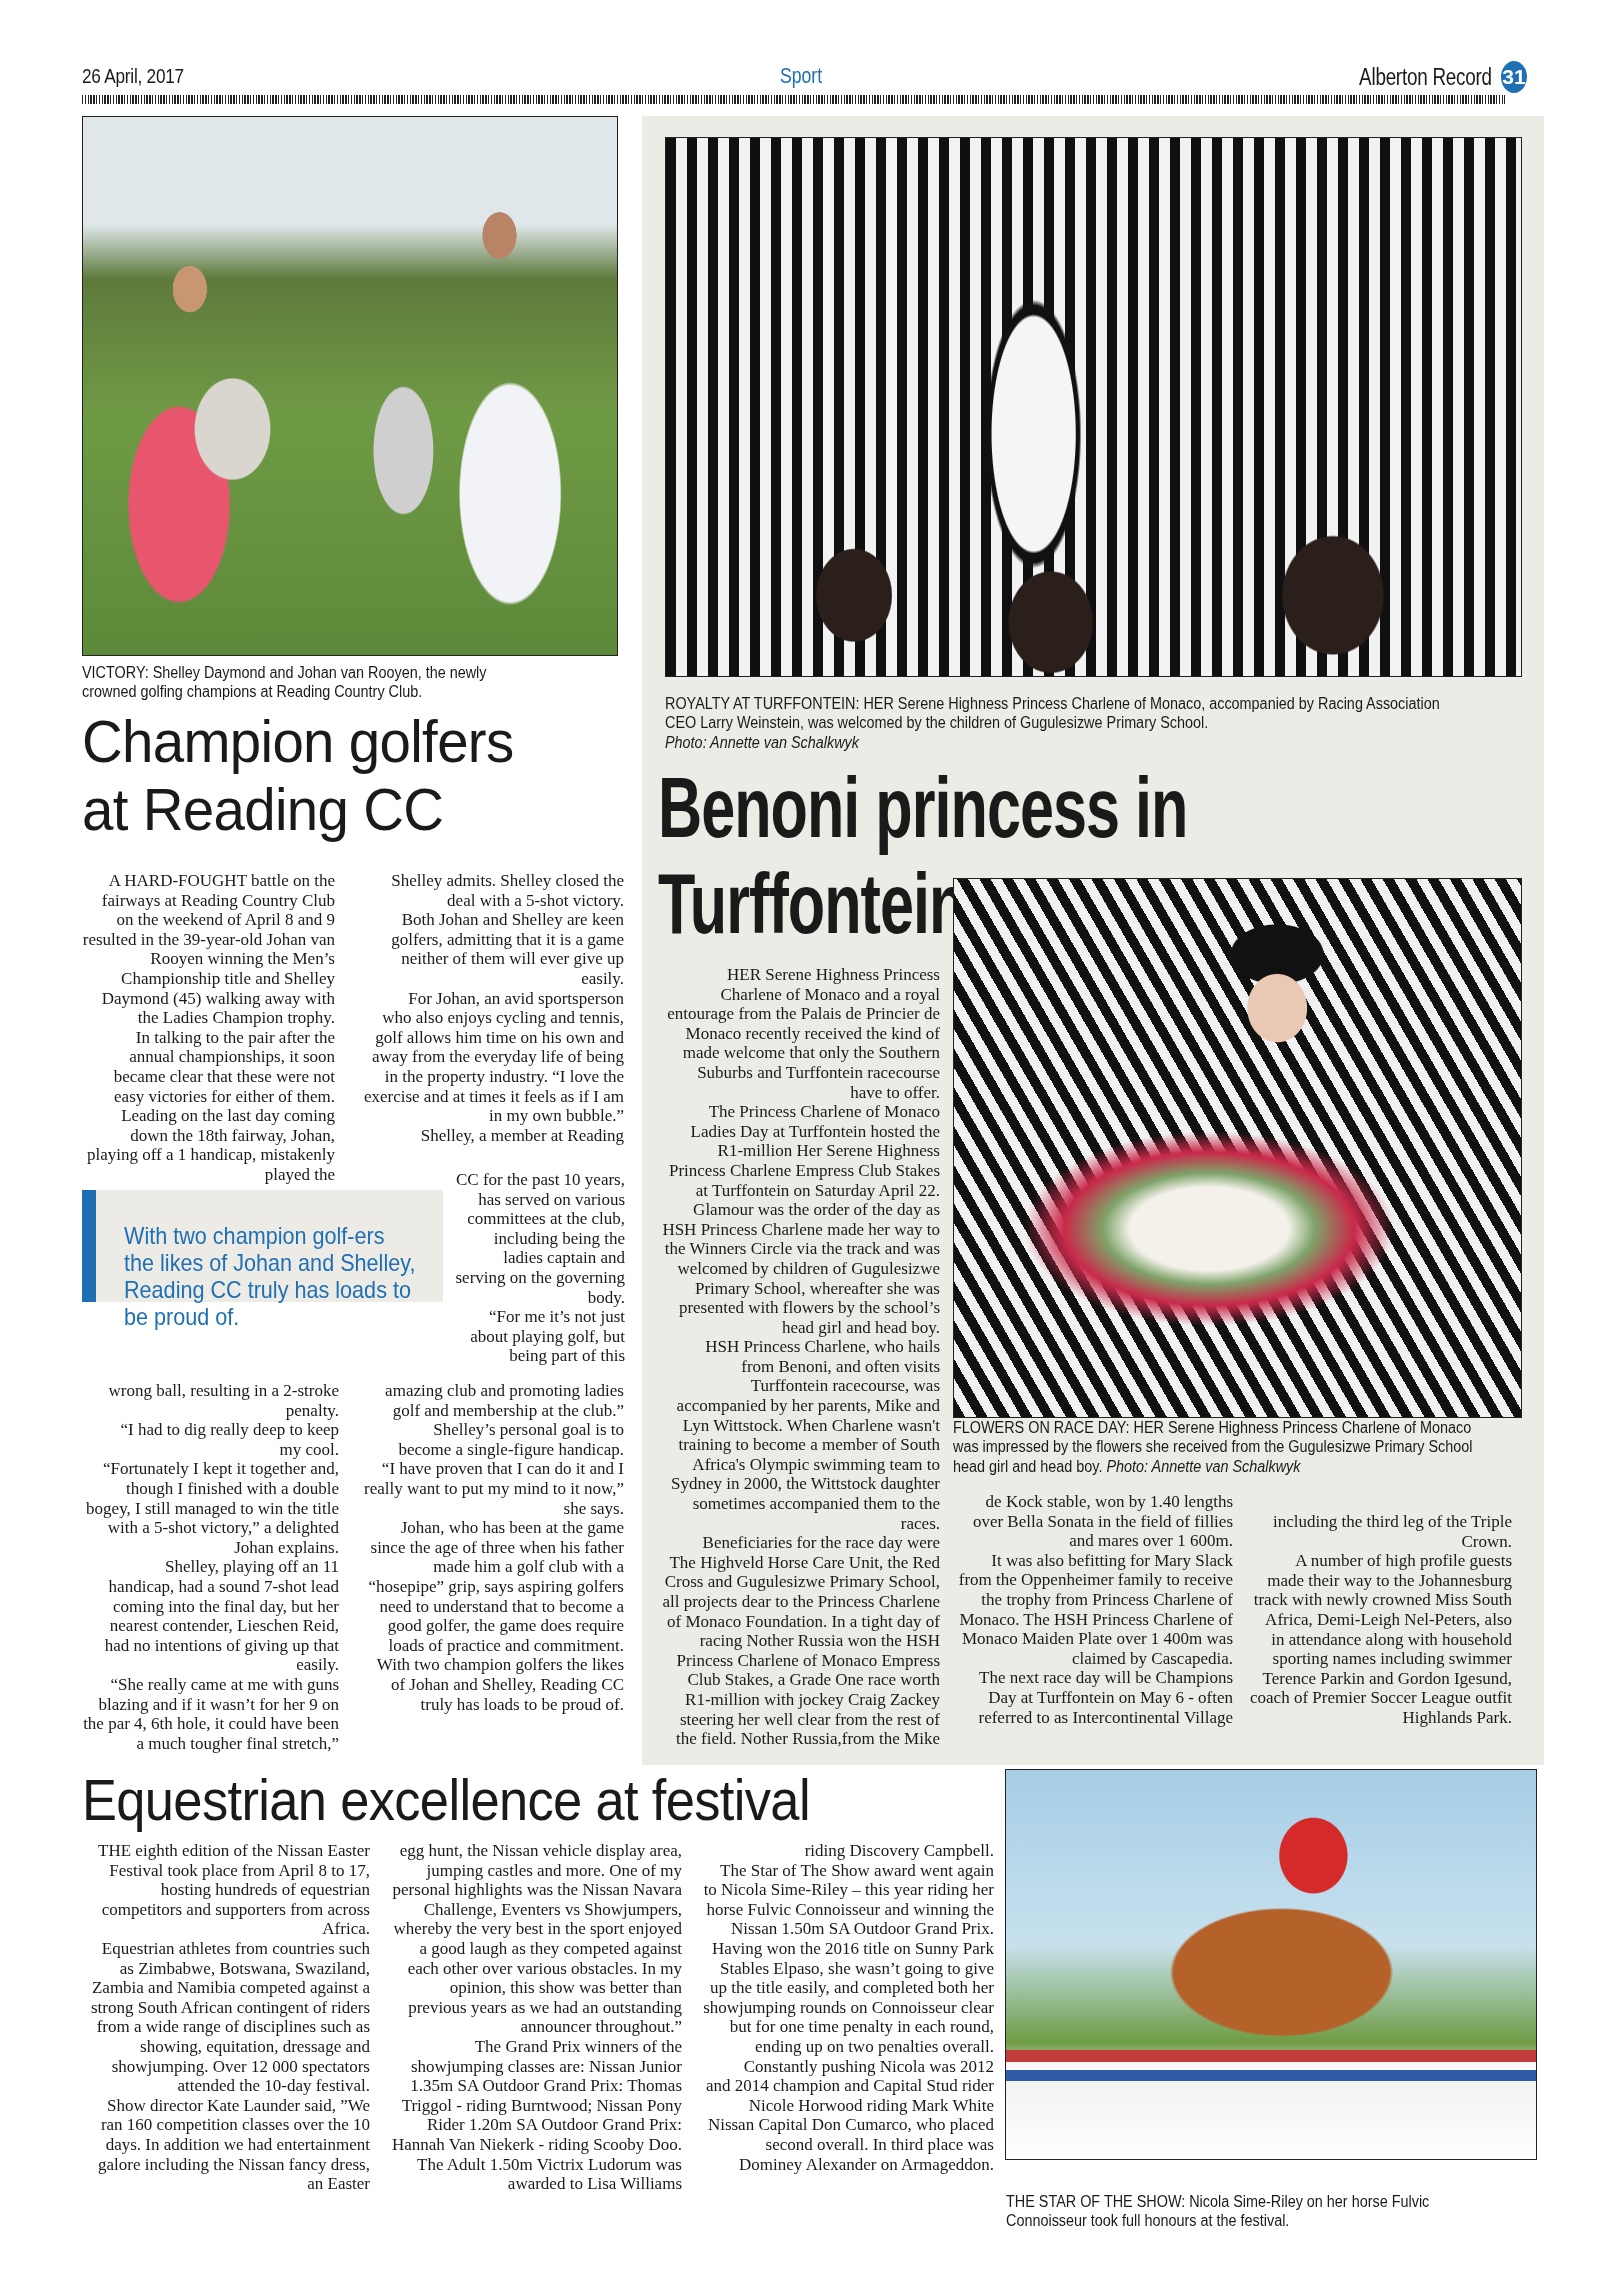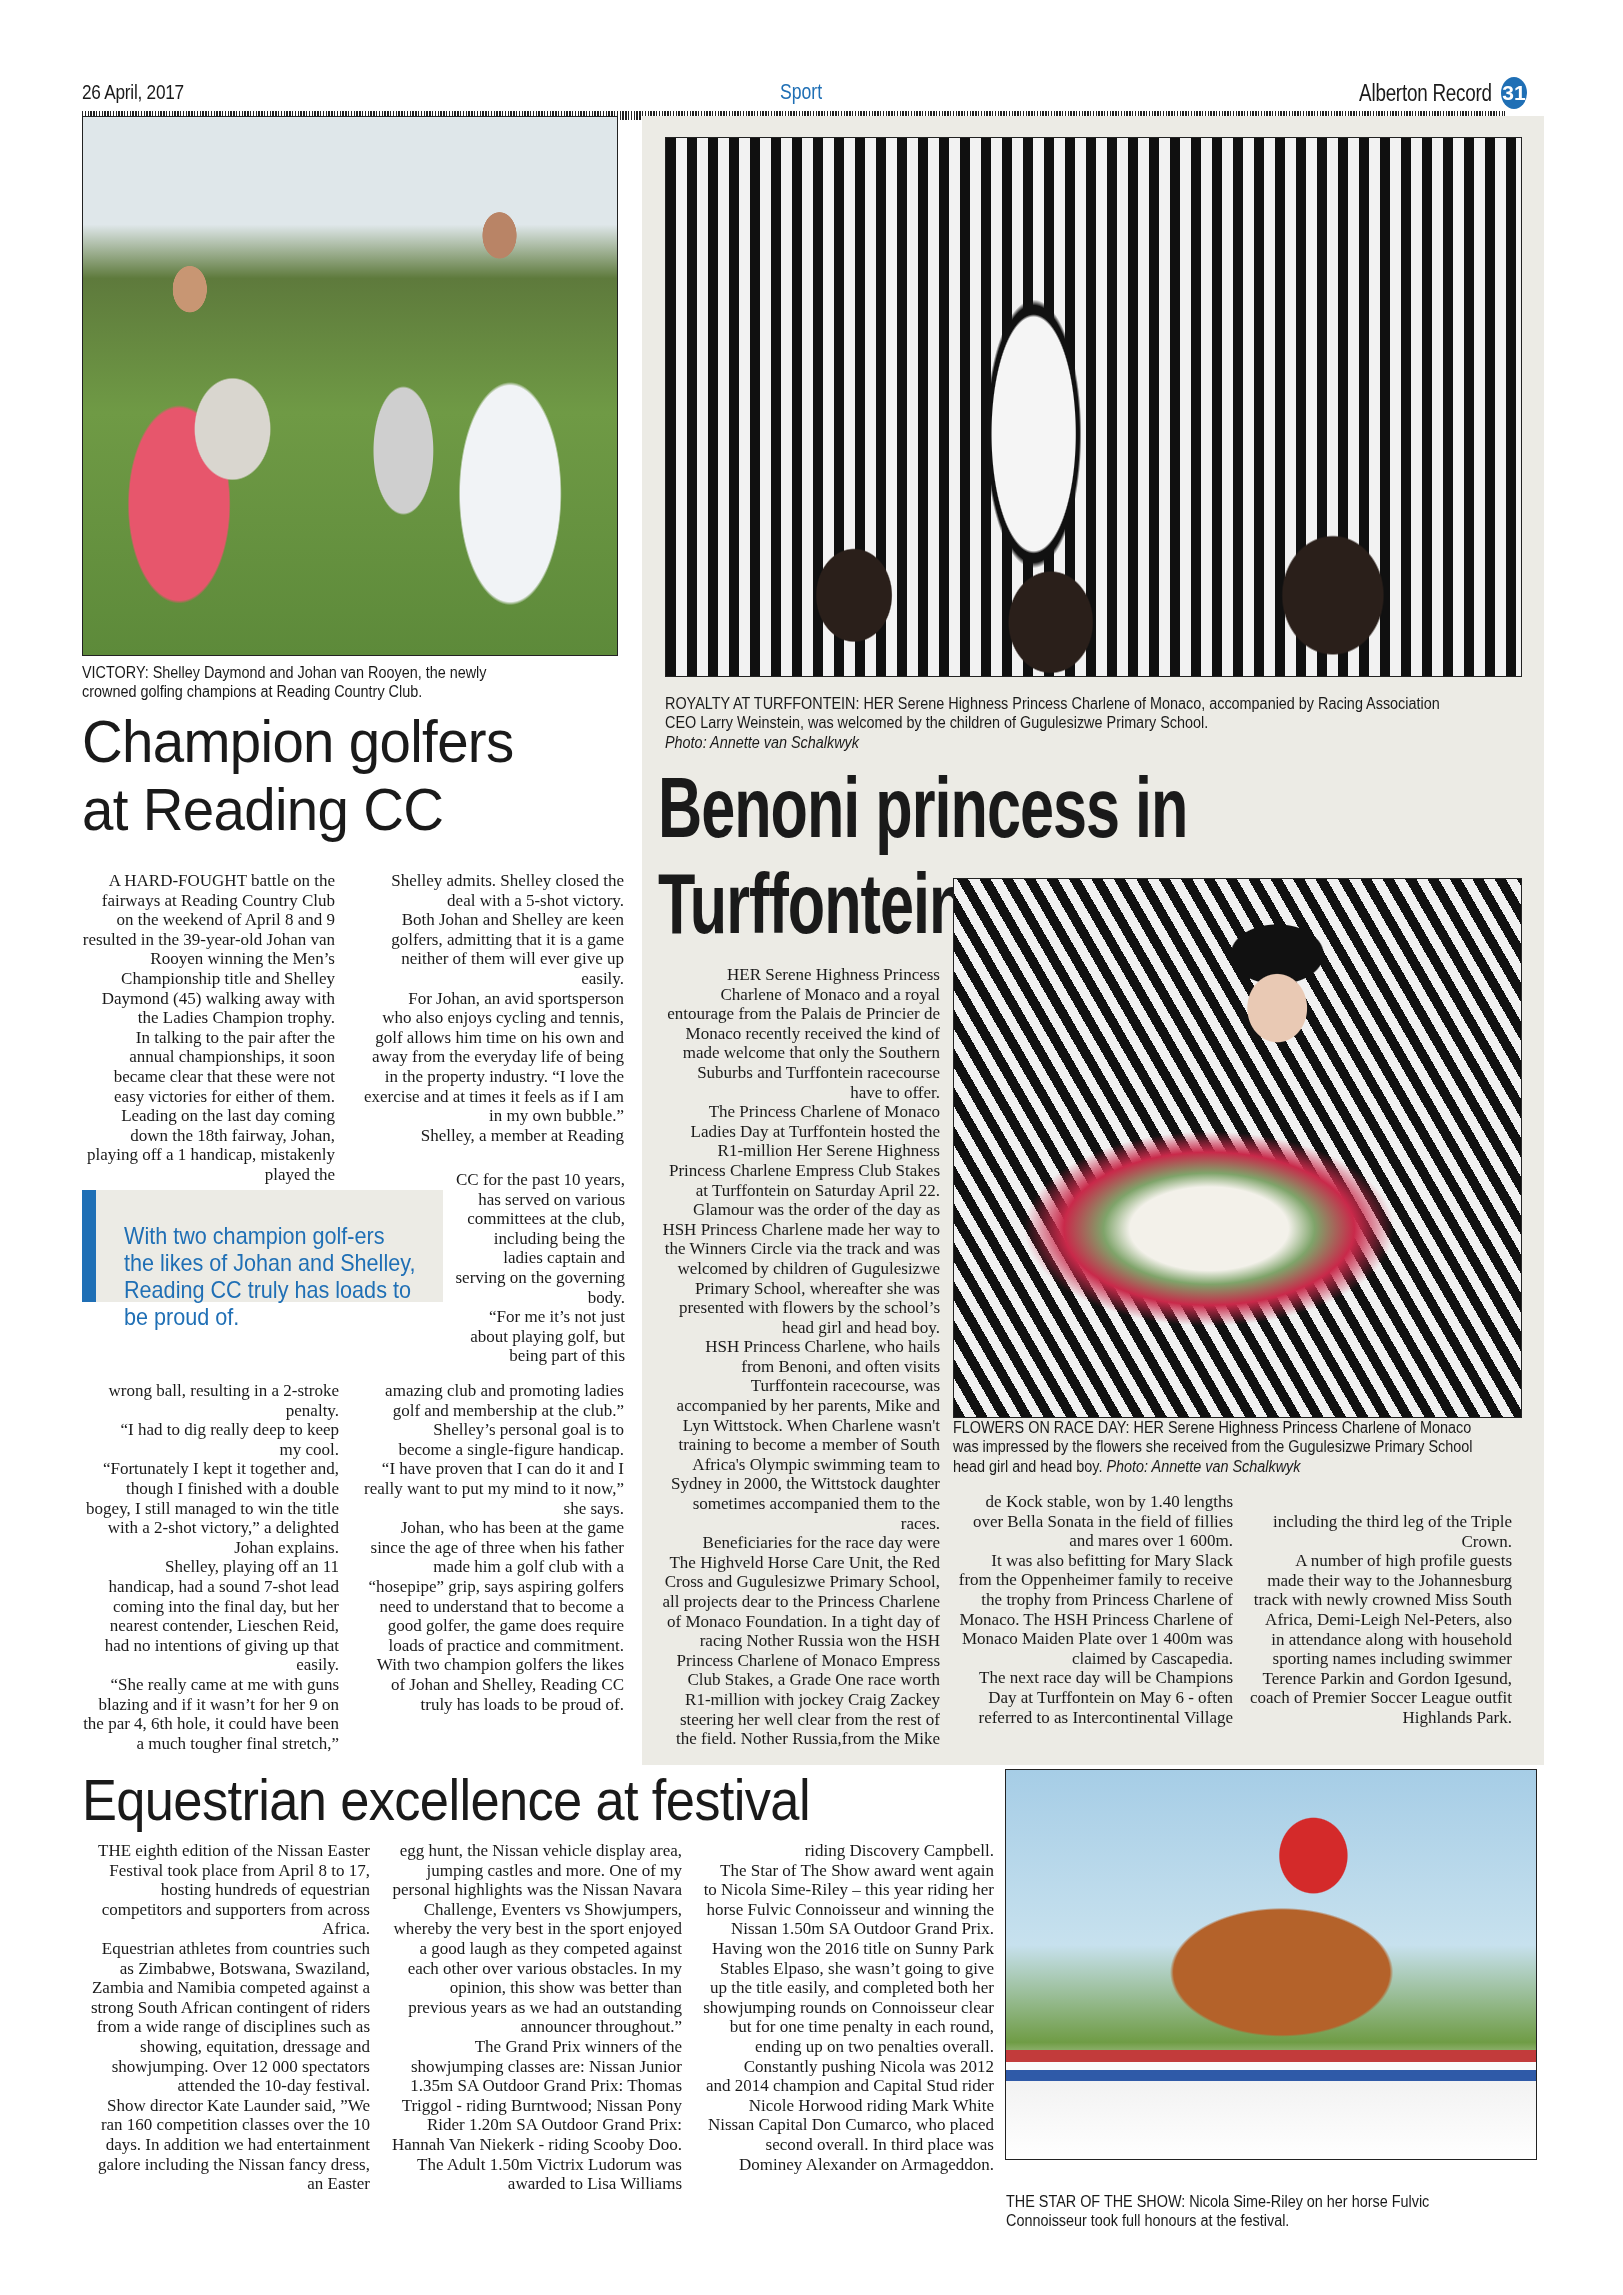--- a/index.html
+++ b/index.html
@@ -1,20 +1,20 @@
 <!DOCTYPE html>
 <html style="font-size:11px"><head>
 <meta charset="utf-8">
 <style>
   html, body { margin: 0; padding: 0; background: #ffffff; }
   body { width: 1624px; height: 2295px; position: relative; overflow: hidden; font-family: "Liberation Serif", serif; color: #1a1a1a; }
   .abs { position: absolute; }
 
   
-  .masthead { left: 82px; top: 80px; width: 1438px; height: 33px; }
+  .masthead { left: 82px; top: 64px; width: 1438px; height: 33px; }
   .mh-date { left: 0; top: 0; font-family: "Liberation Sans", sans-serif; font-size: 21px; transform: scaleX(0.82); transform-origin: left top; letter-spacing: -0.3px; }
   .mh-section { left: 0; width: 100%; top: 0; text-align: center; font-family: "Liberation Sans", sans-serif; font-size: 21.5px; color: #1f6fb5; transform: scaleX(0.82); }
   .mh-paper { right: 28px; top: 0; font-family: "Liberation Sans", sans-serif; font-size: 23px; transform: scaleX(0.82); transform-origin: right top; letter-spacing: -0.3px; }
   .mh-page { right: -7px; top: -2.8px; width: 26px; height: 32px; border-radius: 50%; background: #1f6fb5; color: #fff; font-family: "Liberation Sans", sans-serif; font-weight: bold; font-size: 21px; text-align: center; line-height: 32px; }
   .mh-rule { left: 0; top: 30.5px; width: 1423px; height: 9.7px; background: repeating-linear-gradient(90deg, #222 0 1.4px, #fff 1.4px 2.8px); }
 
   
   .photo { overflow: hidden; border: 1.4px solid #222; }
   .photo-golf { left: 82px; top: 116px; width: 534px; height: 538px;
     background:
@@ -110,21 +110,21 @@
 </div>
 
 <div class="col body" style="left:451px; top:1170px; width:174px;">
   <p>CC for the past 10 years, has served on various committees at the club, including being the ladies captain and serving on the governing body.</p>
   <p class="ind">“For me it’s not just about playing golf, but being part of this</p>
 </div>
 
 <div class="col body" style="left:82px; top:1381px; width:257px;">
   <p>wrong ball, resulting in a 2-stroke penalty.</p>
   <p class="ind">“I had to dig really deep to keep my cool.</p>
-  <p class="ind">“Fortunately I kept it together and, though I finished with a double bogey, I still managed to win the title with a 2-shot victory,” a delighted Johan explains.</p>
+  <p class="ind">“Fortunately I kept it together and, though I finished with a double bogey, I still managed to win the title with a 5-shot victory,” a delighted Johan explains.</p>
   <p class="ind">Shelley, playing off an 11 handicap, had a sound 7-shot lead coming into the final day, but her nearest contender, Lieschen Reid, had no intentions of giving up that easily.</p>
   <p class="ind">“She really came at me with guns blazing and if it wasn’t for her 9 on the par 4, 6th hole, it could have been a much tougher final stretch,”</p>
 </div>
 
 <div class="col body" style="left:360px; top:1381px; width:264px;">
   <p>amazing club and promoting ladies golf and membership at the club.”</p>
   <p class="ind">Shelley’s personal goal is to become a single-figure handicap.</p>
   <p class="ind">“I have proven that I can do it and I really want to put my mind to it now,” she says.</p>
   <p class="ind">Johan, who has been at the game since the age of three when his father made him a golf club with a “hosepipe” grip, says aspiring golfers need to understand that to become a good golfer, the game does require loads of practice and commitment.</p>
   <p class="ind">With two champion golfers the likes of Johan and Shelley, Reading CC truly has loads to be proud of.</p>

